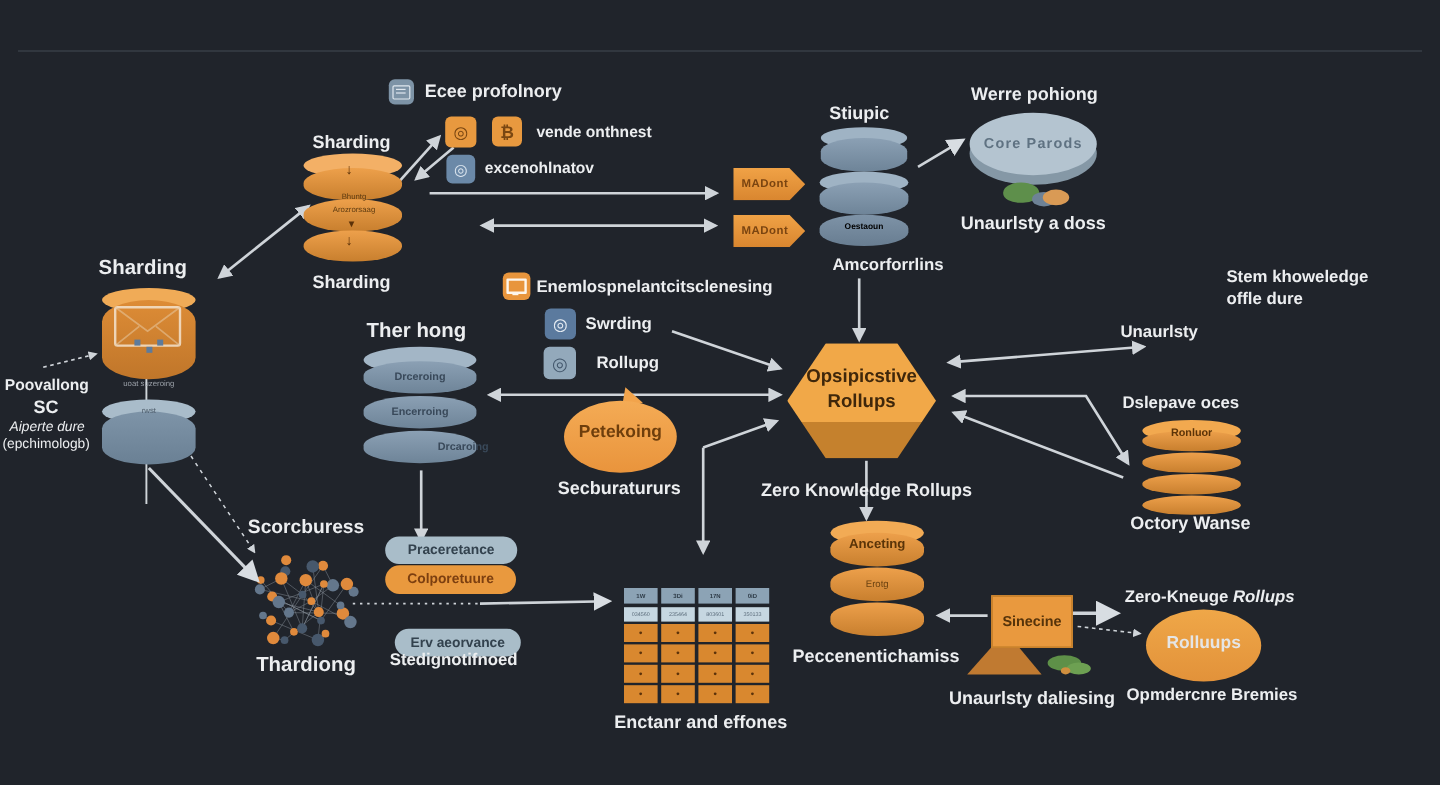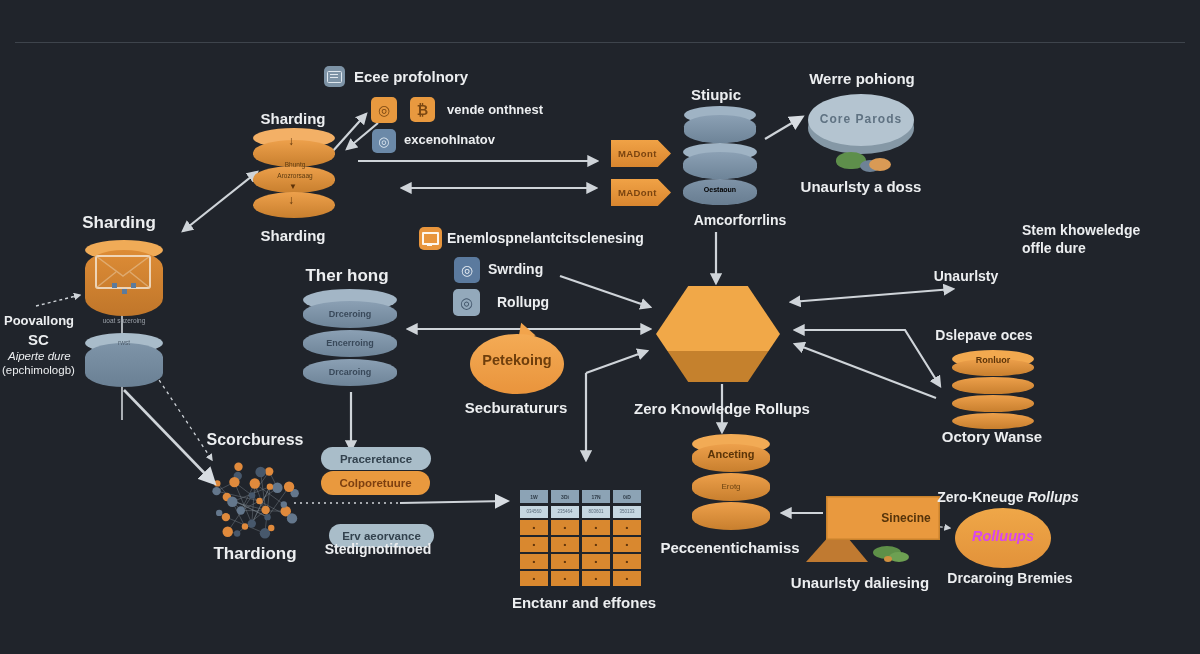--- a/index.html
+++ b/index.html
@@ -234,29 +234,33 @@
 
   <div class="lbl ctr" style="left:347px;top:266px;font-size:17px;">Ther hong</div>
   <div class="ellipse" style="left:303px;top:289px;width:94px;height:22px;background:#a3b6c6;"></div>
   <div class="disc disc-blue" style="left:303px;top:301px;width:94px;height:27px;border-radius:47px/12px;">
       <div class="bandtxt" style="top:8px;">Drceroing</div>
     </div>
   <div class="disc disc-blue" style="left:303px;top:330px;width:94px;height:27px;border-radius:47px/12px;">
       <div class="bandtxt" style="top:8px;">Encerroing</div>
     </div>
   <div class="disc disc-blue" style="left:303px;top:359px;width:94px;height:27px;border-radius:47px/12px;">
-      <div class="bandtxt" style="top:8px;">Drcaroing</div>
+      <div class="bandtxt" style="top:8px;margin-left:36px;">Drcaroing</div>
     </div>
 
   <div class="tri" style="left:516px;top:322px;border-left:7px solid transparent;border-right:11px solid transparent;border-bottom:16px solid #f2a44c;transform:rotate(-14deg);"></div>
   <div class="ellipse" style="left:470px;top:334px;width:94px;height:60px;background:linear-gradient(#f4ab55,#e9943c);"></div>
   <div class="abs ctr" style="left:517px;top:352px;font-size:14.5px;font-weight:700;color:#6e3e0c;">Petekoing</div>
   <div class="lbl ctr" style="left:516px;top:399px;font-size:15px;">Secburatururs</div>
 
   <div class="hex"></div>
+  <div class="hex-label">
+    <div>Opsipicstive</div>
+    <div>Rollups</div>
+  </div>
   <div class="lbl ctr" style="left:722px;top:400px;font-size:15px;">Zero Knowledge Rollups</div>
 
   <div class="lbl ctr" style="left:984px;top:327px;font-size:14px;font-weight:600;">Dslepave oces</div>
   <div class="ellipse" style="left:952px;top:350px;width:82px;height:18px;background:#f2a94f;"></div>
   <div class="disc disc-orange" style="left:952px;top:359px;width:82px;height:17px;border-radius:41px/8px;"></div>
   <div class="disc disc-orange" style="left:952px;top:377px;width:82px;height:17px;border-radius:41px/8px;"></div>
   <div class="disc disc-orange" style="left:952px;top:395px;width:82px;height:17px;border-radius:41px/8px;"></div>
   <div class="disc disc-orange" style="left:952px;top:413px;width:82px;height:16px;border-radius:41px/8px;"></div>
   <div class="abs ctr" style="left:993px;top:355px;font-size:9px;font-weight:700;color:#5c3408;">Ronluor</div>
   <div class="lbl ctr" style="left:992px;top:428px;font-size:15px;">Octory Wanse</div>
@@ -314,21 +318,21 @@
   <div class="disc disc-orange" style="left:692px;top:473px;width:78px;height:28px;border-radius:39px/12px;"></div>
   <div class="disc disc-orange" style="left:692px;top:502px;width:78px;height:28px;border-radius:39px/12px;"></div>
   <div class="abs ctr" style="left:731px;top:448px;font-size:11px;font-weight:700;color:#5a3408;">Anceting</div>
   <div class="abs ctr" style="left:731px;top:482px;font-size:8px;color:#6b4210;">Erotg</div>
   <div class="lbl ctr" style="left:730px;top:539px;font-size:15px;">Peccenentichamiss</div>
 
   <div class="tri" style="left:806px;top:526px;border-left:32px solid transparent;border-right:30px solid transparent;border-bottom:36px solid #c07a31;"></div>
   <div class="ellipse" style="left:873px;top:546px;width:28px;height:13px;background:#5e9048;"></div>
   <div class="ellipse" style="left:889px;top:552px;width:20px;height:10px;background:#6da052;"></div>
   <div class="ellipse" style="left:884px;top:556px;width:8px;height:6px;background:#d08f3f;"></div>
-  <div class="abs" style="left:826px;top:496px;width:68px;height:44px;background:#e9993e;box-shadow:inset 0 0 0 1.5px #c9822c;display:flex;align-items:center;justify-content:center;font-size:12px;font-weight:700;color:#55330a;padding-left:46px;">Sinecine</div>
+  <div class="abs" style="left:826px;top:496px;width:68px;height:44px;background:#e9993e;box-shadow:inset 0 0 0 1.5px #c9822c;display:flex;align-items:center;justify-content:center;font-size:12px;font-weight:700;color:#55330a;">Sinecine</div>
   <div class="lbl ctr" style="left:860px;top:574px;font-size:15px;">Unaurlsty daliesing</div>
 
   <div class="lbl ctr" style="left:1008px;top:489px;font-size:14px;font-weight:600;"><span>Zero-Kneuge</span>&nbsp;<i>Rollups</i></div>
   <div class="ellipse" style="left:955px;top:508px;width:96px;height:60px;background:linear-gradient(#efa748,#e2923a);"></div>
-  <div class="abs ctr" style="left:1003px;top:528px;font-size:14.5px;font-weight:700;color:#d946ef;font-style:italic;">Rolluups</div>
-  <div class="lbl ctr" style="left:1010px;top:570px;font-size:14px;font-weight:600;">Drcaroing Bremies</div>
+  <div class="abs ctr" style="left:1003px;top:528px;font-size:14.5px;font-weight:700;color:#e5e5e5;">Rolluups</div>
+  <div class="lbl ctr" style="left:1010px;top:570px;font-size:14px;font-weight:600;">Opmdercnre Bremies</div>
 
 </div>
 
 </body></html>

